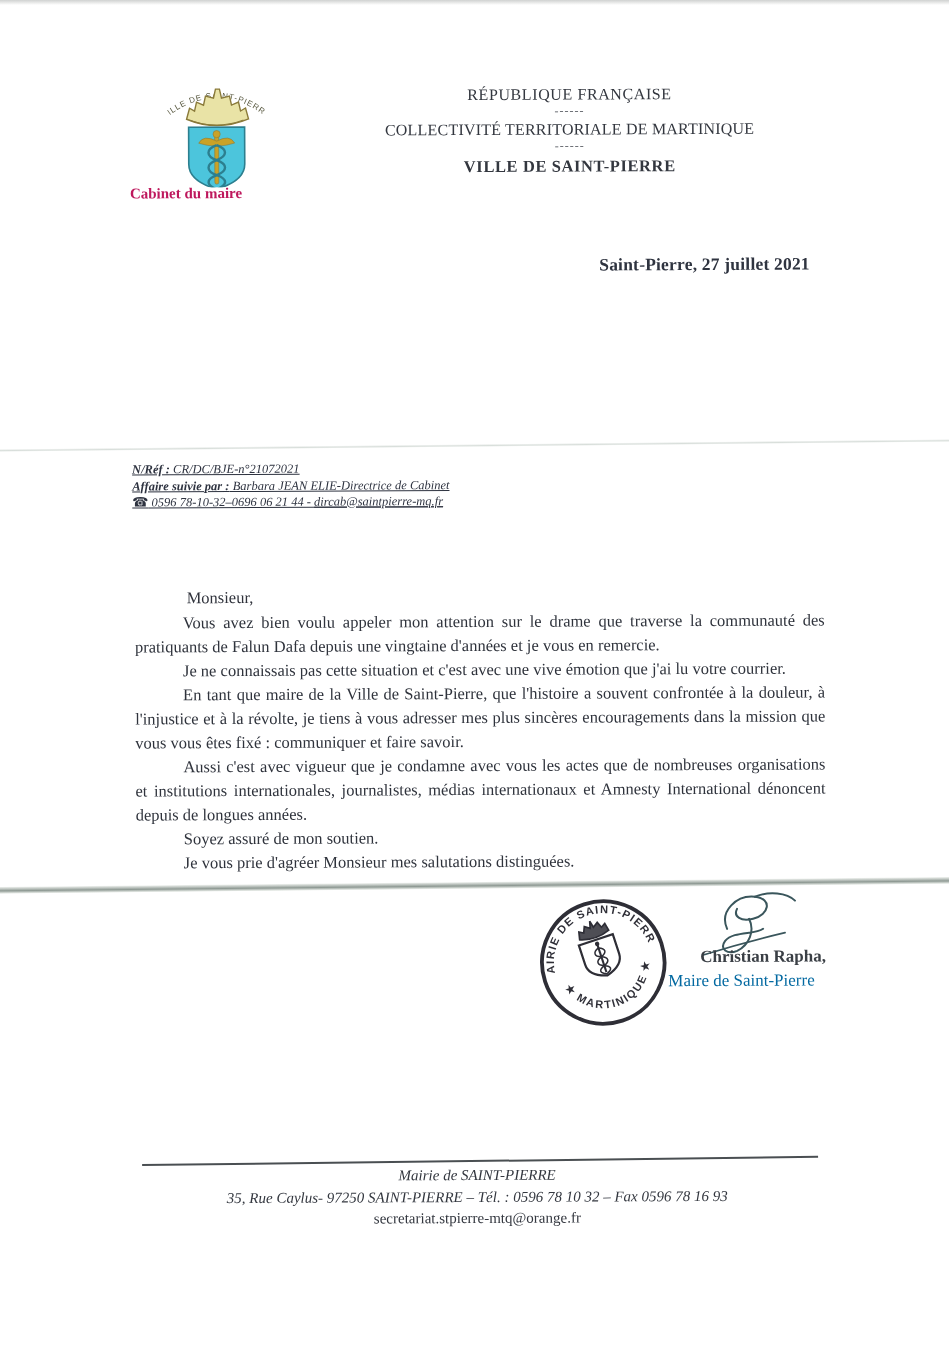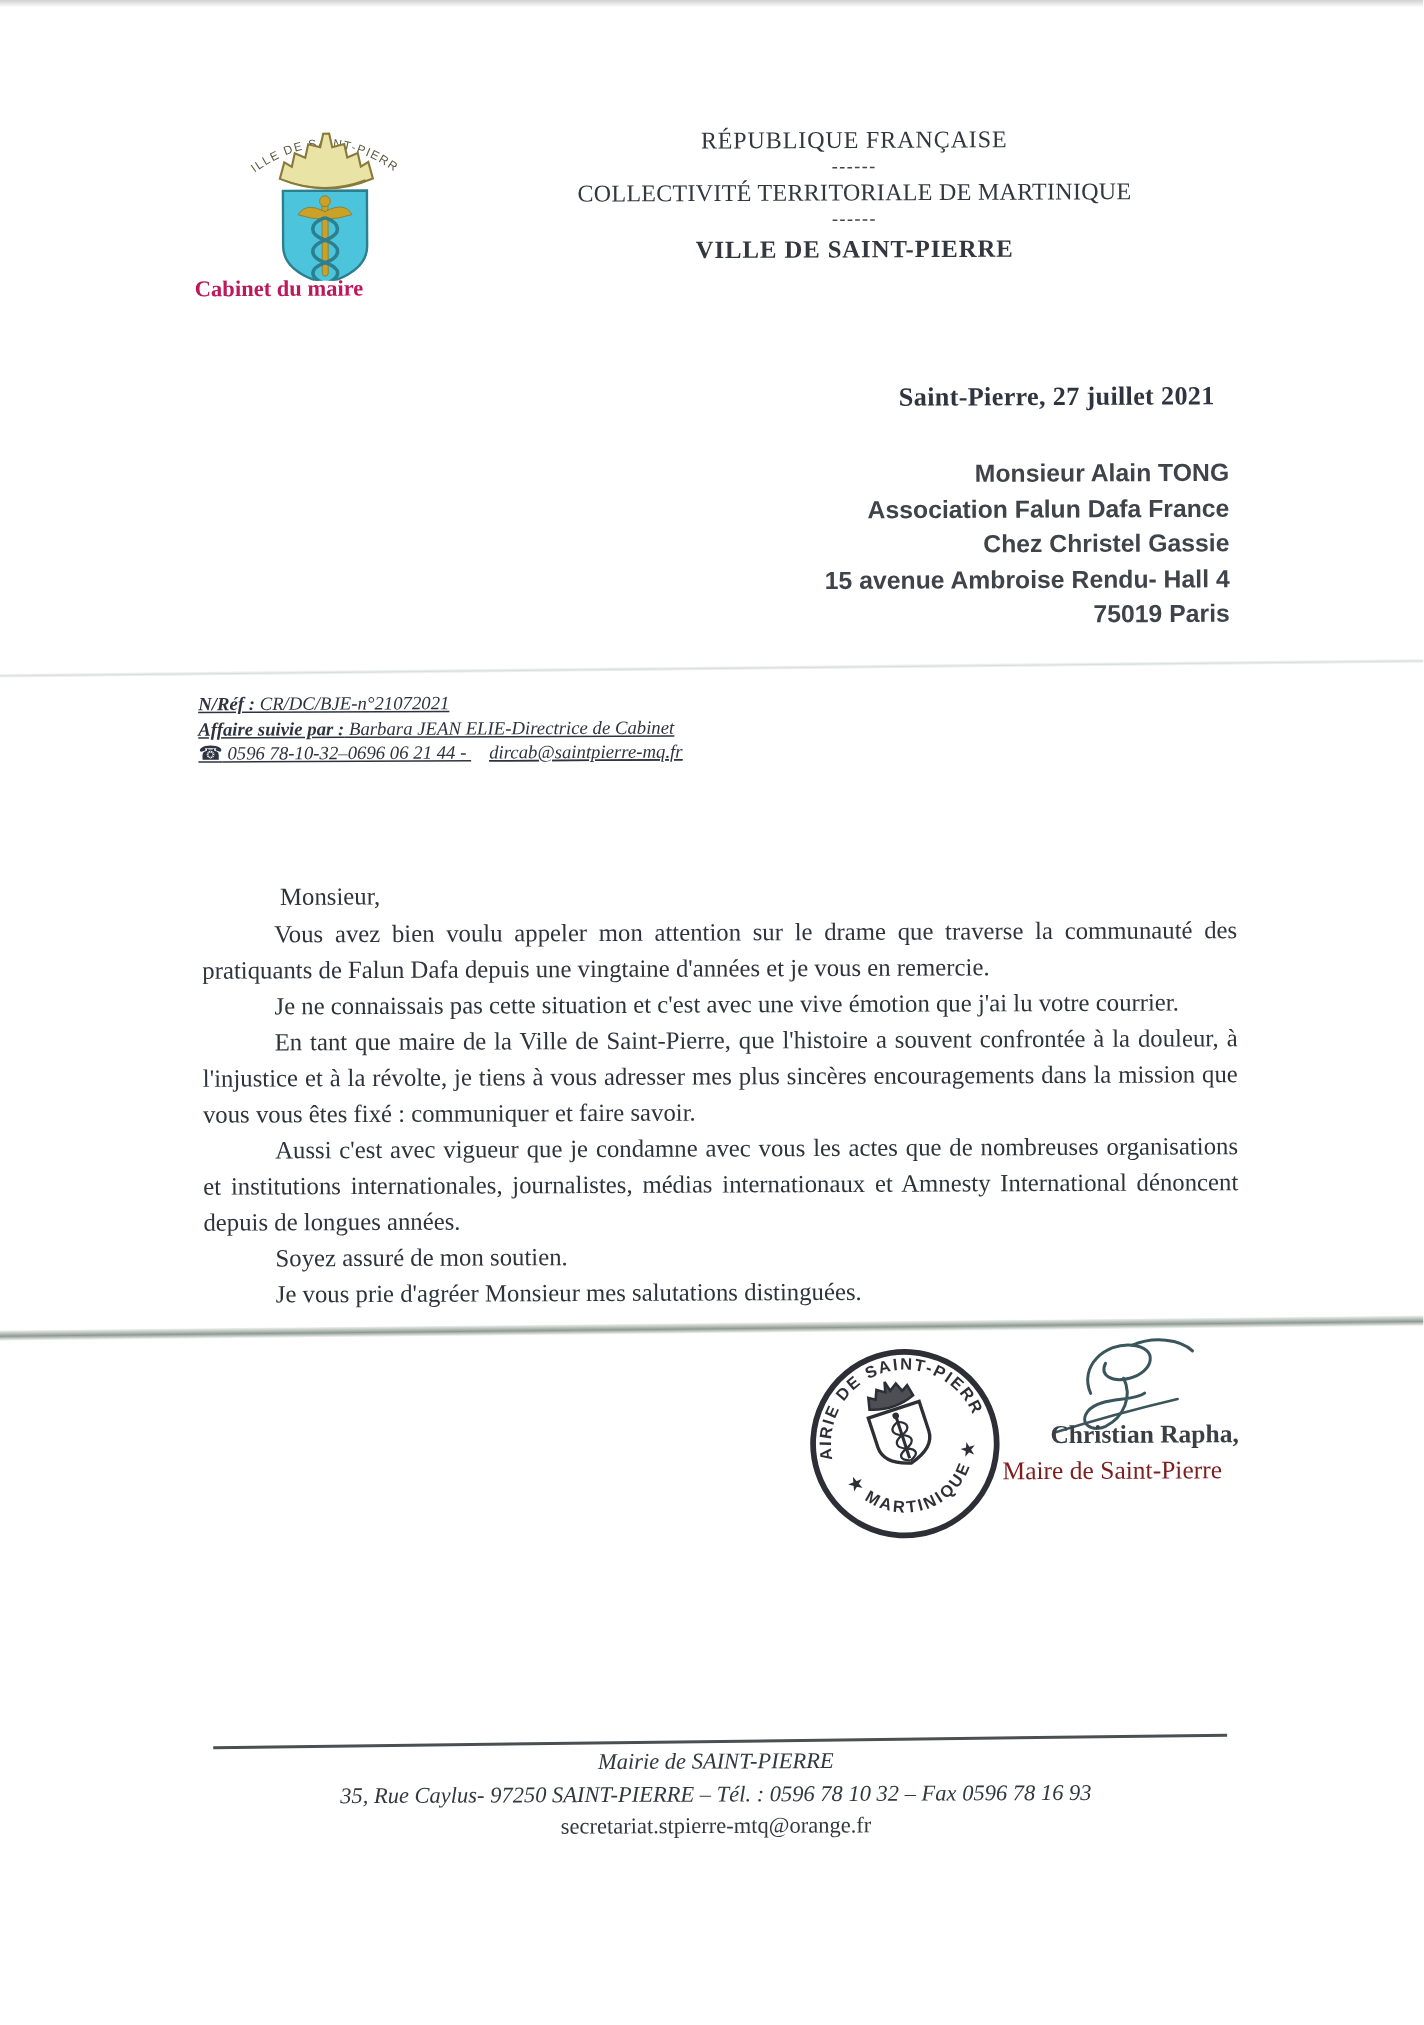--- a/index.html
+++ b/index.html
@@ -29,35 +29,35 @@
   .dateline{position:absolute;left:601px;top:255px;font-size:17.5px;font-weight:bold;
             color:#2f3440;letter-spacing:.2px;}
 
   .recipient{position:absolute;right:128px;top:306px;text-align:right;
              font-family:"Liberation Sans",sans-serif;font-weight:bold;
              font-size:16.5px;line-height:23.5px;color:#3f434a;}
 
   .refblock{position:absolute;left:133px;top:460px;font-size:12.5px;line-height:16.5px;
             font-style:italic;color:#2e3340;text-decoration:underline;}
   .refblock .lbl{font-weight:bold;}
-  .refblock a,.email-link{color:#2e3340;text-decoration:underline;margin-left:12px;}
+  .refblock a,.email-link{color:#2e3340;text-decoration:underline;}
   .phone-glyph{font-style:normal;font-size:13px;}
 
   .salutation{position:absolute;left:187px;top:556px;font-size:16.5px;margin-top:31px;}
 
   .body-text{position:absolute;left:135px;top:610px;width:690px;
              font-size:16.5px;line-height:24px;text-align:justify;color:#2f333c;}
   .body-text p{margin:0;text-indent:48px;}
 
   
   .stamp{position:absolute;left:534px;top:895px;width:136px;height:136px;
          transform:rotate(-18deg);opacity:.92;}
   .sig-svg{position:absolute;left:688px;top:890px;width:130px;height:78px;}
   .sig-name{position:absolute;left:699px;top:948px;font-size:17px;color:#3a3f45;font-weight:bold;}
-  .sig-title{position:absolute;left:667px;top:972px;font-size:17px;color:#7f1d1d;}
+  .sig-title{position:absolute;left:667px;top:972px;font-size:17px;color:#0369a1;}
 
   
   .footer-rule{position:absolute;left:140px;top:1160px;width:676px;height:2px;
                background:#4a4f52;transform:rotate(-0.45deg);}
   .footer{position:absolute;left:95px;top:1165px;width:760px;text-align:center;
           font-size:15px;line-height:21.5px;color:#33373f;}
   .footer .it{font-style:italic;}
 </style>
 </head>
 <body>
@@ -94,27 +94,20 @@
     <div class="head-center">
       <div class="head-line1">RÉPUBLIQUE FRANÇAISE</div>
       <div class="head-dash">------</div>
       <div class="head-line2">COLLECTIVITÉ TERRITORIALE DE MARTINIQUE</div>
       <div class="head-dash">------</div>
       <div class="head-line3">VILLE DE SAINT-PIERRE</div>
     </div>
 
     <div class="dateline">Saint-Pierre, 27 juillet 2021</div>
 
-    <div class="recipient">
-      <div>Monsieur Alain TONG</div>
-      <div>Association Falun Dafa France</div>
-      <div>Chez Christel Gassie</div>
-      <div>15 avenue Ambroise Rendu- Hall 4</div>
-      <div>75019 Paris</div>
-    </div>
 
     <div class="refblock">
       <div><span class="lbl">N/Réf :</span><span> CR/DC/BJE-n°21072021</span></div>
       <div><span class="lbl">Affaire suivie par :</span><span> Barbara JEAN ELIE-Directrice de Cabinet</span></div>
       <div><span class="phone-glyph">☎</span><span> 0596 78-10-32–0696 06 21 44 - </span><span class="email-link">dircab@saintpierre-mq.fr</span></div>
     </div>
 
     <div class="salutation">Monsieur,</div>
     <div class="body-text">
       <p>Vous avez bien voulu appeler mon attention sur le drame que traverse la communauté des pratiquants de Falun Dafa depuis une vingtaine d'années et je vous en remercie.</p>

